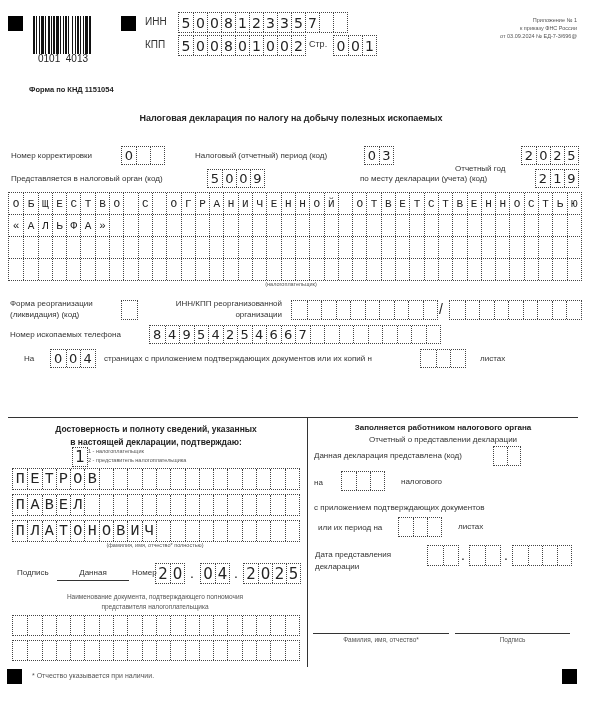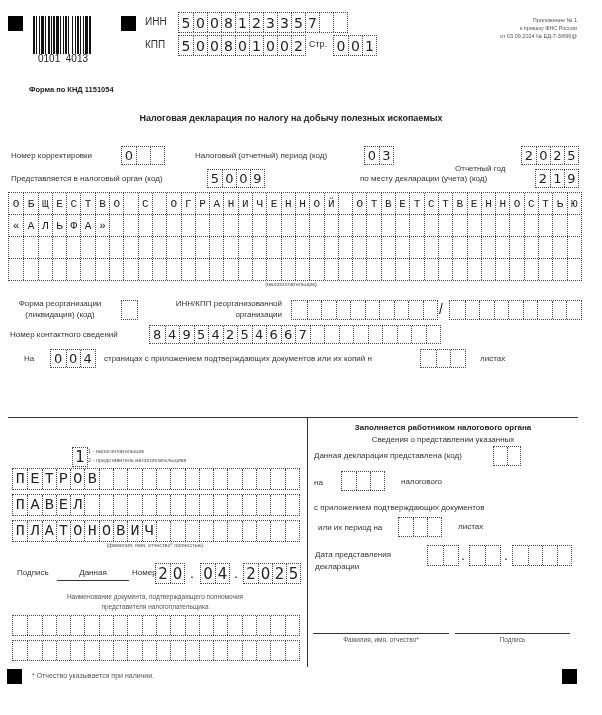--- a/index.html
+++ b/index.html
@@ -315,21 +315,21 @@
     <span class="c" style="width: 14.3px; height: 21px;"></span>
     <span class="c" style="width: 14.3px; height: 21px;"></span>
     <span class="c" style="width: 14.3px; height: 21px;"></span>
     <span class="c" style="width: 14.3px; height: 21px;"></span>
     <span class="c" style="width: 14.3px; height: 21px;"></span>
     <span class="c" style="width: 14.3px; height: 21px;"></span>
     <span class="c" style="width: 14.3px; height: 21px;"></span>
   </div>
 <div class="abs tiny center" style="left:0;width:582px;top:281px;">(налогоплательщик)</div>
 
-<div class="abs small" style="left:10px;top:298px;text-align:center;width:100px;line-height:11px;">
+<div class="abs small" style="left:10px;top:298px;text-align:left;width:100px;line-height:11px;">
   <div>Форма реорганизации</div>
   <div>(ликвидация) (код)</div>
 </div>
 <div class="grid nm" style="left:121px;top:300px;">
     <span class="c" style="width: 15px; height: 18px;"></span>
   </div>
 <div class="abs small" style="left:150px;top:298px;text-align:right;width:132px;line-height:11px;">
   <div>ИНН/КПП реорганизованной</div>
   <div>организации</div>
 </div>
@@ -351,21 +351,21 @@
     <span class="c" style="width: 14.5px; height: 18px;"></span>
     <span class="c" style="width: 14.5px; height: 18px;"></span>
     <span class="c" style="width: 14.5px; height: 18px;"></span>
     <span class="c" style="width: 14.5px; height: 18px;"></span>
     <span class="c" style="width: 14.5px; height: 18px;"></span>
     <span class="c" style="width: 14.5px; height: 18px;"></span>
     <span class="c" style="width: 14.5px; height: 18px;"></span>
     <span class="c" style="width: 14.5px; height: 18px;"></span>
   </div>
 
-<div class="abs small" style="left:10px;top:330px;">Номер контактного сведений</div>
+<div class="abs small" style="left:10px;top:330px;">Номер ископаемых телефона</div>
 <div class="grid nm" style="left:149px;top:325px;">
     <span class="c" style="width: 14.5px; height: 17px;">8</span>
     <span class="c" style="width: 14.5px; height: 17px;">4</span>
     <span class="c" style="width: 14.5px; height: 17px;">9</span>
     <span class="c" style="width: 14.5px; height: 17px;">5</span>
     <span class="c" style="width: 14.5px; height: 17px;">4</span>
     <span class="c" style="width: 14.5px; height: 17px;">2</span>
     <span class="c" style="width: 14.5px; height: 17px;">5</span>
     <span class="c" style="width: 14.5px; height: 17px;">4</span>
     <span class="c" style="width: 14.5px; height: 17px;">6</span>
@@ -393,20 +393,22 @@
     <span class="c" style="width: 14.5px; height: 17px;"></span>
     <span class="c" style="width: 14.5px; height: 17px;"></span>
     <span class="c" style="width: 14.5px; height: 17px;"></span>
   </div>
 <div class="abs small" style="left:480px;top:354px;">листах</div>
 
 <div class="hline" style="left:8px;top:417px;width:570px;height:1px;"></div>
 <div class="hline" style="left:307px;top:417px;width:1px;height:250px;"></div>
 
 <div class="abs bold center" style="left:8px;width:296px;top:423px;font-size:8.5px;line-height:13px;">
+  <div>Достоверность и полноту сведений, указанных</div>
+  <div>в настоящей декларации, подтверждаю:</div>
 </div>
 <div class="grid lg" style="left:72px;top:447px;">
     <span class="c" style="width: 14px; height: 18px;">1</span>
   </div>
 <div class="abs tiny" style="left:88px;top:448px;">1 - налогоплательщик</div>
 <div class="abs tiny" style="left:88px;top:457px;">2 - представитель налогоплательщика</div>
 
 <div class="grid fw lg" style="left:12px;top:468px;">
     <span class="c" style="width: 14.3px; height: 20px;">П</span>
     <span class="c" style="width: 14.3px; height: 20px;">Е</span>
@@ -539,21 +541,21 @@
     <span class="c" style="width: 14.3px; height: 19px;"></span>
     <span class="c" style="width: 14.3px; height: 19px;"></span>
     <span class="c" style="width: 14.3px; height: 19px;"></span>
     <span class="c" style="width: 14.3px; height: 19px;"></span>
     <span class="c" style="width: 14.3px; height: 19px;"></span>
     <span class="c" style="width: 14.3px; height: 19px;"></span>
     <span class="c" style="width: 14.3px; height: 19px;"></span>
   </div>
 
 <div class="abs bold center" style="left:310px;width:266px;top:423px;font-size:8px;">Заполняется работником налогового органа</div>
-<div class="abs small center" style="left:310px;width:266px;top:435px;">Сведения о представлении указанных</div>
+<div class="abs small center" style="left:310px;width:266px;top:435px;">Отчетный о представлении декларации</div>
 <div class="abs small" style="left:314px;top:451px;">Данная декларация представлена (код)</div>
 <div class="grid nm" style="left:493px;top:446px;">
     <span class="c" style="width: 13px; height: 18px;"></span>
     <span class="c" style="width: 13px; height: 18px;"></span>
   </div>
 <div class="abs small" style="left:314px;top:478px;">на</div>
 <div class="grid nm" style="left:341px;top:471px;">
     <span class="c" style="width: 14px; height: 18px;"></span>
     <span class="c" style="width: 14px; height: 18px;"></span>
     <span class="c" style="width: 14px; height: 18px;"></span>

